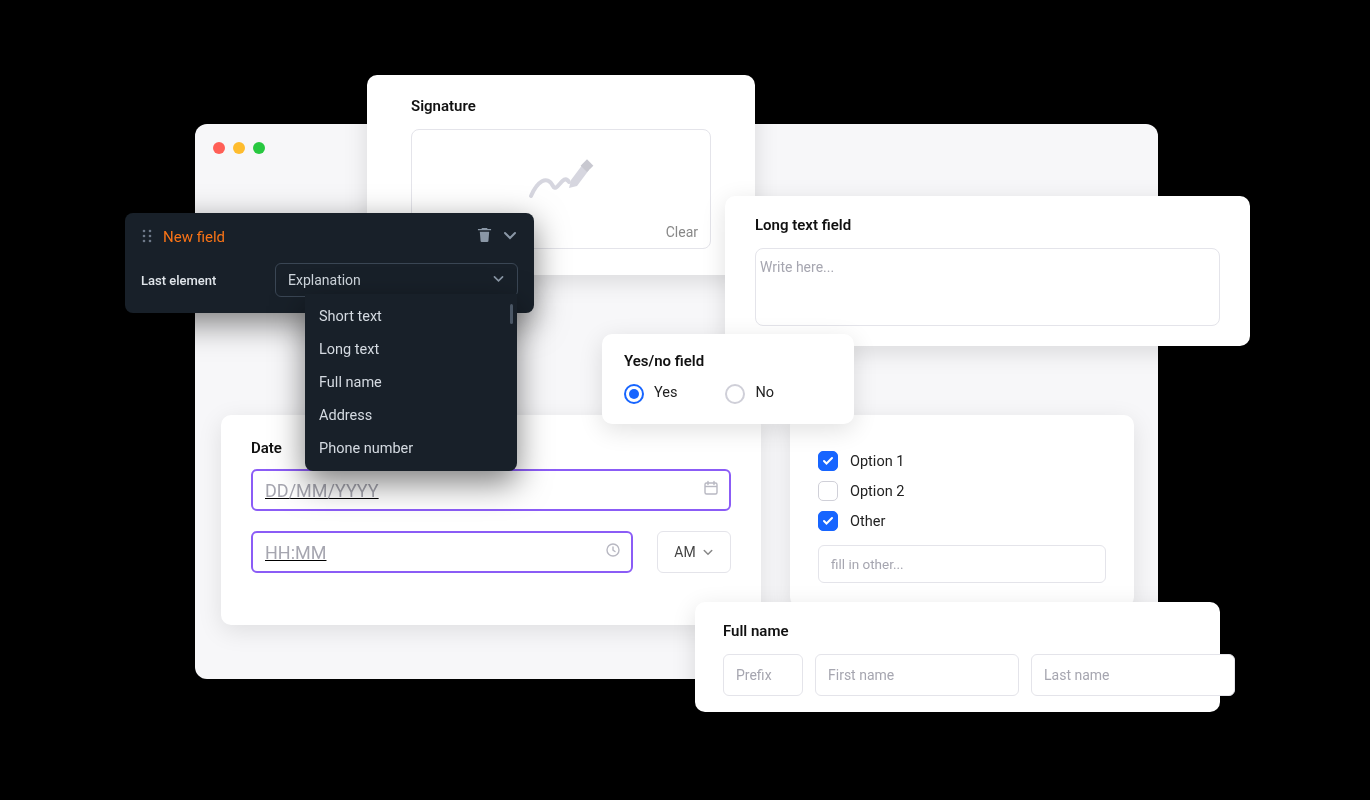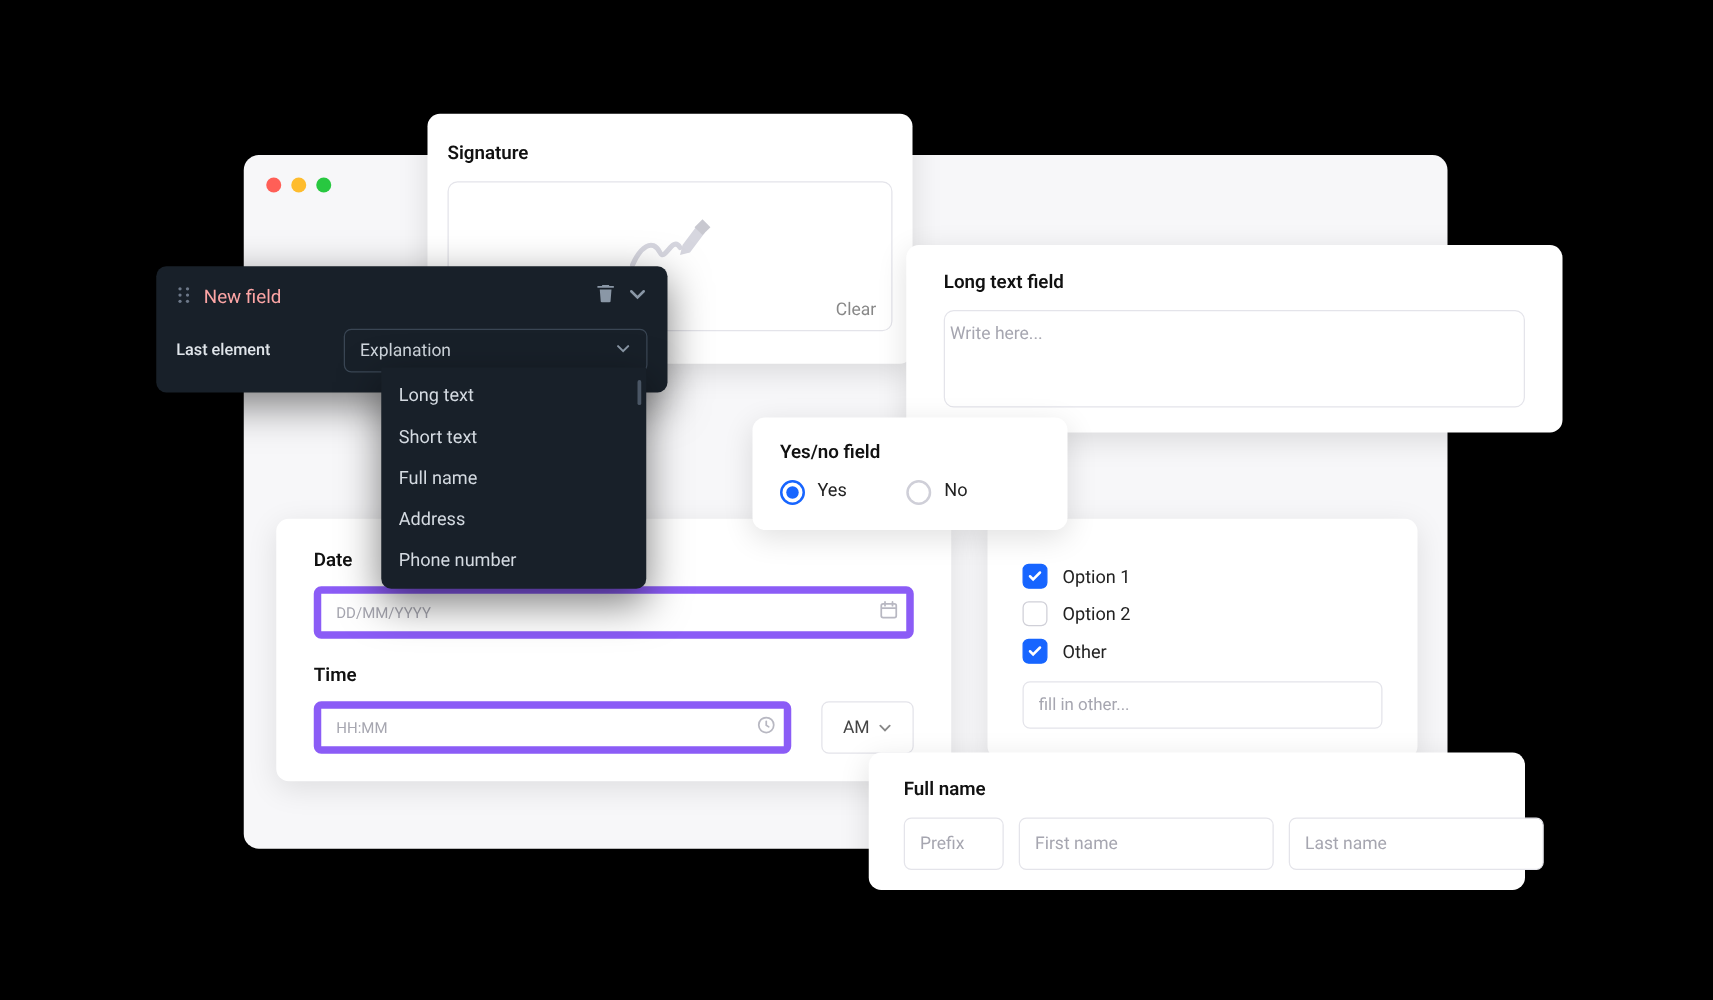--- a/index.html
+++ b/index.html
@@ -7,30 +7,30 @@
 
 .browser-window { position: absolute; left: 195px; top: 124px; width: 963px; height: 555px; background: #f7f7f9; border-radius: 12px; box-shadow: 0 8px 28px rgba(0,0,0,0.35); }
 .traffic-lights { position: absolute; left: 18px; top: 18px; display: flex; gap: 8px; }
 .traffic-light { width: 12px; height: 12px; border-radius: 50%; }
 .tl-red { background: #ff5f57; }
 .tl-yellow { background: #febc2e; }
 .tl-green { background: #28c840; }
 
 .card { background: #fff; border-radius: 10px; box-shadow: 0 6px 24px rgba(0,0,0,0.12); position: absolute; }
 
-.signature-card { left: 342px; top: 75px; width: 388px; height: 200px; padding: 22px 16px; margin-top: 16px; }
+.signature-card { left: 367px; top: 75px; width: 388px; height: 200px; padding: 22px 44px; }
 .card-title { font-size: 15px; font-weight: 600; color: #111; margin-bottom: 14px; }
 .signature-box { border: 1px solid #e4e4ea; border-radius: 8px; height: 120px; position: relative; }
 .sig-pen { position: absolute; left: 50%; top: 42%; transform: translate(-50%,-50%); color: #d6d6df; }
 .clear-btn { position: absolute; right: 12px; bottom: 8px; font-size: 14px; color: #888; background: none; border: none; cursor: pointer; }
 
 .darkpanel { position: absolute; left: 125px; top: 213px; width: 409px; background: #182029; color: #e6eaee; border-radius: 8px; box-shadow: 0 10px 32px rgba(0,0,0,0.5); z-index: 10; }
 .dark-header { display: flex; align-items: center; padding: 14px 16px 10px; gap: 10px; }
 .grip-icon { color: #6d7889; }
-.dark-title { font-size: 15px; color: #fca5a5; flex: 1; }
+.dark-title { font-size: 15px; color: #f97316; flex: 1; }
 .dark-actions { display: flex; gap: 10px; color: #8a97a6; }
 .dark-row { display: flex; align-items: center; padding: 6px 16px 16px; gap: 14px; }
 .dark-label { font-size: 13px; color: #e0e5ea; font-weight: 500; width: 120px; }
 .dark-select { flex: 1; border: 1px solid #3a4654; border-radius: 6px; padding: 8px 12px; background: transparent; color: #cfd6dd; font-size: 14px; display: flex; justify-content: space-between; align-items: center; }
 
 .dropdown { position: absolute; left: 305px; top: 294px; width: 212px; background: #182029; border-radius: 0 0 8px 8px; box-shadow: 0 12px 32px rgba(0,0,0,0.5); z-index: 11; padding: 6px 0; }
 .dropdown-scroll { position: absolute; right: 4px; top: 10px; width: 3px; height: 20px; background: #4a5665; border-radius: 2px; }
 .dropdown-item { padding: 8px 14px; font-size: 14.5px; color: #d4dae1; cursor: pointer; }
 
 .longtext-card { left: 725px; top: 196px; width: 525px; height: 150px; padding: 20px 30px; }
@@ -40,21 +40,21 @@
 .yesno-card { left: 602px; top: 334px; width: 252px; height: 90px; padding: 18px 22px; z-index: 5; }
 .radio-row { display: flex; gap: 48px; margin-top: 14px; }
 .radio-item { display: flex; gap: 10px; font-size: 14.5px; color: #222; }
 .radio { width: 20px; height: 20px; border-radius: 50%; border: 2px solid #cfcfd8; position: relative; }
 .radio.checked { border-color: #1765ff; }
 .radio.checked::after { content: ''; position: absolute; inset: 3px; border-radius: 50%; background: #1765ff; }
 
 .datetime-card { position: absolute; left: 221px; top: 415px; width: 540px; height: 210px; background: #fff; border-radius: 10px; box-shadow: 0 6px 24px rgba(0,0,0,0.1); padding: 24px 30px; z-index: 2; }
 .dt-label { font-size: 15px; font-weight: 600; color: #111; margin-bottom: 12px; }
 .dt-input-wrap { position: relative; margin-bottom: 20px; }
-.dt-input { width: 100%; height: 42px; border: 6px solid #8b5cf6; border-radius: 6px; padding: 0 12px; font-size: 12px; }
+.dt-input { width: 100%; height: 42px; border: 2px solid #8b5cf6; border-radius: 6px; padding: 0 12px; font-size: 18px; text-decoration: underline; }
 .dt-input::placeholder { color: #a6a6b0; }
 .dt-icon { position: absolute; right: 12px; top: 50%; transform: translateY(-50%); color: #b8b8c2; }
 .time-row { display: flex; gap: 24px; }
 .time-input-wrap { position: relative; flex: 1; }
 .ampm-select { width: 74px; height: 42px; border: 1px solid #e4e4ea; border-radius: 6px; display: flex; align-items: center; justify-content: center; gap: 6px; font-size: 14px; color: #444; }
 
 .multi-card { position: absolute; left: 790px; top: 415px; width: 344px; background: #fff; border-radius: 10px; box-shadow: 0 6px 24px rgba(0,0,0,0.1); padding: 24px 28px; z-index: 2; }
 .check-row { display: flex; align-items: center; gap: 12px; font-size: 14.5px; color: #222; margin-bottom: 10px; }
 .checkbox { width: 20px; height: 20px; border-radius: 5px; border: 1.5px solid #d0d0d8; display: flex; align-items: center; justify-content: center; }
 .checkbox.checked { background: #1765ff; border-color: #1765ff; }
@@ -130,22 +130,22 @@
         <svg width="13" height="13" viewBox="0 0 16 16" fill="none">
             <path d="M3 6l5 5 5-5" stroke="#8a97a6" stroke-width="2" stroke-linecap="round"></path>
           </svg>
       </span>
     </div>
   </div>
 </div>
 
 <div class="dropdown">
   <div class="dropdown-scroll"></div>
+  <div class="dropdown-item">Short text</div>
   <div class="dropdown-item">Long text</div>
-  <div class="dropdown-item">Short text</div>
   <div class="dropdown-item">Full name</div>
   <div class="dropdown-item">Address</div>
   <div class="dropdown-item">Phone number</div>
 </div>
 
 <div class="card longtext-card">
   <div class="card-title">Long text field</div>
   <textarea class="textarea" placeholder="Write here..." style=""></textarea>
 </div>
 
@@ -168,21 +168,20 @@
   <div class="dt-input-wrap">
     <input class="dt-input" placeholder="DD/MM/YYYY" style="">
     <span class="dt-icon">
       <svg width="16" height="16" viewBox="0 0 16 16" fill="none">
           <rect x="2" y="3" width="12" height="11" rx="1.5" stroke="currentColor" stroke-width="1.4"></rect>
           <path d="M2 6.5h12" stroke="currentColor" stroke-width="1.4"></path>
           <path d="M5 1.5v3M11 1.5v3" stroke="currentColor" stroke-width="1.4" stroke-linecap="round"></path>
         </svg>
     </span>
   </div>
-  <div class="dt-label">Time</div>
   <div class="time-row">
     <div class="time-input-wrap">
       <input class="dt-input" placeholder="HH:MM" style="">
       <span class="dt-icon">
         <svg width="16" height="16" viewBox="0 0 16 16" fill="none">
             <circle cx="8" cy="8" r="6" stroke="currentColor" stroke-width="1.4"></circle>
             <path d="M8 5v3.2l2 1.3" stroke="currentColor" stroke-width="1.4" stroke-linecap="round"></path>
           </svg>
       </span>
     </div>

